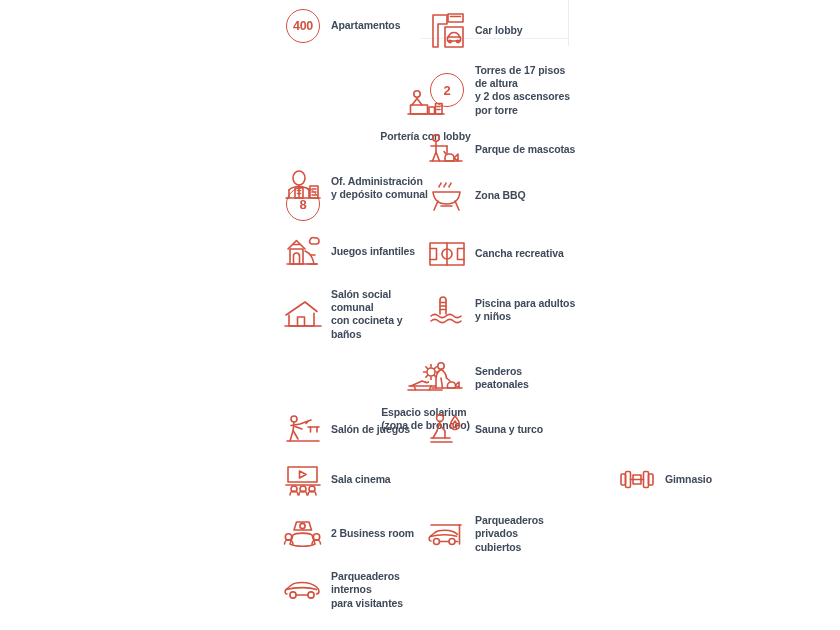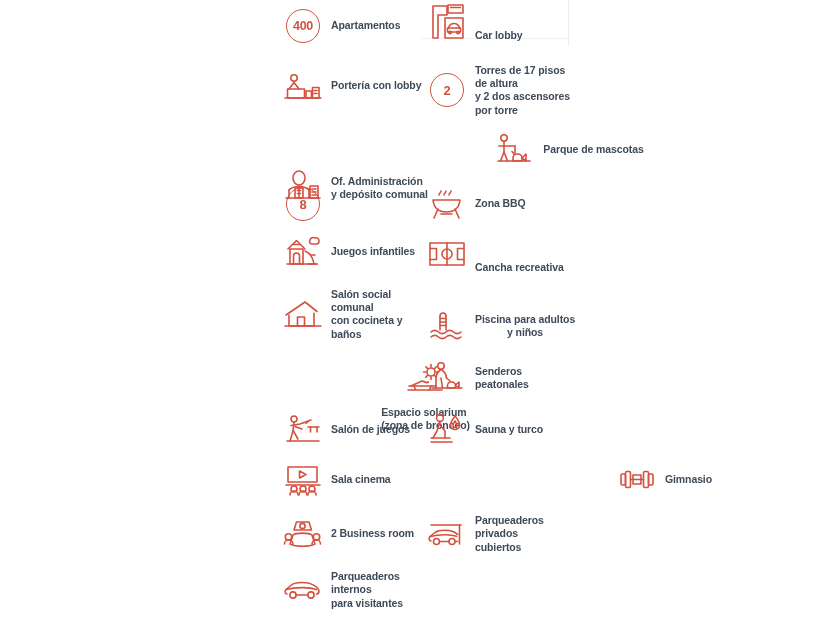--- a/index.html
+++ b/index.html
@@ -103,21 +103,21 @@
   <div class="rule-v"></div>
   <div class="rule-h"></div>
 
   <div class="col col-left">
       <div class="feature" style="top: 6px;">
         <div class="ficon">
           <div class="numcircle big-num">400</div>
         </div>
         <div class="flabel">Apartamentos</div>
       </div>
-      <div class="feature" style="top: 66px;">
+      <div class="feature" style="top: 82px; flex-direction: column;">
         <div class="ficon">
           <svg width="38" height="34" viewBox="0 0 38 34">
      <circle cx="10" cy="9" r="3.2" fill="none" stroke="currentColor" stroke-width="1.6" stroke-linecap="round" stroke-linejoin="round"></circle>
      <path d="M5 20 L10 13.5 L15 20" fill="none" stroke="currentColor" stroke-width="1.6" stroke-linecap="round" stroke-linejoin="round"></path>
      <rect x="3.5" y="20" width="17" height="9" fill="none" stroke="currentColor" stroke-width="1.6" stroke-linecap="round" stroke-linejoin="round"></rect>
      <rect x="22" y="22" width="5.5" height="7" fill="none" stroke="currentColor" stroke-width="1.6" stroke-linecap="round" stroke-linejoin="round"></rect>
      <rect x="28.5" y="18.5" width="6.5" height="10.5" fill="none" stroke="currentColor" stroke-width="1.6" stroke-linecap="round" stroke-linejoin="round"></rect>
      <path d="M30 21.5h3M30 24.5h3" fill="none" stroke="currentColor" stroke-width="1.6" stroke-linecap="round" stroke-linejoin="round"></path>
      <path d="M1 29h36" fill="none" stroke="currentColor" stroke-width="1.6" stroke-linecap="round" stroke-linejoin="round"></path>
    </svg>
@@ -246,21 +246,21 @@
      <circle cx="29" cy="18" r="3.1" fill="none" stroke="currentColor" stroke-width="1.6" stroke-linecap="round" stroke-linejoin="round"></circle>
      <path d="M14.2 18 H25.8" fill="none" stroke="currentColor" stroke-width="1.6" stroke-linecap="round" stroke-linejoin="round"></path>
    </svg>
         </div>
         <div class="flabel">Parqueaderos
 internos
 para visitantes</div>
       </div>
     </div>
   <div class="col col-right">
-      <div class="feature" style="top: 2px; align-items: flex-end;">
+      <div class="feature" style="top: 11px;">
         <div class="ficon">
           <svg width="40" height="40" viewBox="0 0 40 40">
      <rect x="21" y="3" width="15" height="8" fill="none" stroke="currentColor" stroke-width="1.6" stroke-linecap="round" stroke-linejoin="round"></rect>
      <path d="M23.5 5.5h10" fill="none" stroke="currentColor" stroke-width="1.6" stroke-linecap="round" stroke-linejoin="round"></path>
      <path d="M6 4 H20 V13 H11 V36 H6 Z" fill="none" stroke="currentColor" stroke-width="1.6" stroke-linecap="round" stroke-linejoin="round"></path>
      <rect x="18" y="16" width="18" height="20" fill="none" stroke="currentColor" stroke-width="1.6" stroke-linecap="round" stroke-linejoin="round"></rect>
      <path d="M21.5 26 C22.5 22.5, 24 21.5, 27 21.5 C30 21.5, 31.5 22.5, 32.5 26" fill="none" stroke="currentColor" stroke-width="1.6" stroke-linecap="round" stroke-linejoin="round"></path>
      <path d="M20.5 26 h13 v4 h-13 Z" fill="none" stroke="currentColor" stroke-width="1.6" stroke-linecap="round" stroke-linejoin="round"></path>
      <circle cx="23" cy="30.5" r="1.3" fill="none" stroke="currentColor" stroke-width="1.6" stroke-linecap="round" stroke-linejoin="round"></circle>
      <circle cx="31" cy="30.5" r="1.3" fill="none" stroke="currentColor" stroke-width="1.6" stroke-linecap="round" stroke-linejoin="round"></circle>
@@ -270,60 +270,60 @@
       </div>
       <div class="feature" style="top: 64px;">
         <div class="ficon">
           <div class="numcircle small-num">2</div>
         </div>
         <div class="flabel">Torres de 17 pisos
 de altura
 y 2 dos ascensores
 por torre</div>
       </div>
-      <div class="feature" style="top: 130px; justify-content: center;">
+      <div class="feature" style="top: 130px;">
         <div class="ficon">
           <svg width="40" height="36" viewBox="0 0 40 36">
      <circle cx="9" cy="6" r="3.2" fill="none" stroke="currentColor" stroke-width="1.6" stroke-linecap="round" stroke-linejoin="round"></circle>
      <path d="M9 9.5 V20" fill="none" stroke="currentColor" stroke-width="1.6" stroke-linecap="round" stroke-linejoin="round"></path>
      <path d="M9 20 L5.5 29 M9 20 L12.5 29" fill="none" stroke="currentColor" stroke-width="1.6" stroke-linecap="round" stroke-linejoin="round"></path>
      <path d="M4 14 H20" fill="none" stroke="currentColor" stroke-width="1.6" stroke-linecap="round" stroke-linejoin="round"></path>
      <path d="M20 14 V21" fill="none" stroke="currentColor" stroke-width="1.6" stroke-linecap="round" stroke-linejoin="round"></path>
      <path d="M22 22 a4 4 0 0 0-4 4 v3 h9 v-3 a4 4 0 0 0-4-4 Z" fill="none" stroke="currentColor" stroke-width="1.6" stroke-linecap="round" stroke-linejoin="round"></path>
      <path d="M27 26 L31 22 L31 29 Z" fill="none" stroke="currentColor" stroke-width="1.6" stroke-linecap="round" stroke-linejoin="round"></path>
      <path d="M19 22 L17 19.5" fill="none" stroke="currentColor" stroke-width="1.6" stroke-linecap="round" stroke-linejoin="round"></path>
      <path d="M3 29h32" fill="none" stroke="currentColor" stroke-width="1.6" stroke-linecap="round" stroke-linejoin="round"></path>
    </svg>
         </div>
         <div class="flabel">Parque de mascotas</div>
       </div>
-      <div class="feature" style="top: 184px; text-align: center;">
+      <div class="feature" style="top: 176px; text-align: center;">
         <div class="ficon">
           <svg width="38" height="36" viewBox="0 0 38 36">
      <path d="M11 9 c0-2 2-2 2-4 M16 9 c0-2 2-2 2-4 M21 9 c0-2 2-2 2-4" fill="none" stroke="currentColor" stroke-width="1.6" stroke-linecap="round" stroke-linejoin="round"></path>
      <path d="M5 14 H32 C31 22, 26 26, 18.5 26 C11 26, 6 22, 5 14 Z" fill="none" stroke="currentColor" stroke-width="1.6" stroke-linecap="round" stroke-linejoin="round"></path>
      <path d="M10 23 L6 32 M27 23 L31 32" fill="none" stroke="currentColor" stroke-width="1.6" stroke-linecap="round" stroke-linejoin="round"></path>
      <path d="M13 28 H24" fill="none" stroke="currentColor" stroke-width="1.6" stroke-linecap="round" stroke-linejoin="round"></path>
    </svg>
         </div>
         <div class="flabel">Zona BBQ</div>
       </div>
-      <div class="feature" style="top: 234px; align-items: flex-end;">
+      <div class="feature" style="top: 234px;">
         <div class="ficon">
           <svg width="40" height="28" viewBox="0 0 40 28">
      <rect x="3" y="3" width="34" height="22" fill="none" stroke="currentColor" stroke-width="1.6" stroke-linecap="round" stroke-linejoin="round"></rect>
      <path d="M20 3 V25" fill="none" stroke="currentColor" stroke-width="1.6" stroke-linecap="round" stroke-linejoin="round"></path>
      <circle cx="20" cy="14" r="5" fill="none" stroke="currentColor" stroke-width="1.6" stroke-linecap="round" stroke-linejoin="round"></circle>
      <path d="M3 8.5 H9.5 V19.5 H3" fill="none" stroke="currentColor" stroke-width="1.6" stroke-linecap="round" stroke-linejoin="round"></path>
      <path d="M37 8.5 H30.5 V19.5 H37" fill="none" stroke="currentColor" stroke-width="1.6" stroke-linecap="round" stroke-linejoin="round"></path>
    </svg>
         </div>
         <div class="flabel">Cancha recreativa</div>
       </div>
-      <div class="feature" style="top: 306px; text-align: center;">
+      <div class="feature" style="top: 290px;">
         <div class="ficon">
           <svg width="40" height="30" viewBox="0 0 40 30">
      <path d="M13 5 V19 M19 5 V19" fill="none" stroke="currentColor" stroke-width="1.6" stroke-linecap="round" stroke-linejoin="round"></path>
      <path d="M13 7.5 H19 M13 11 H19 M13 14.5 H19" fill="none" stroke="currentColor" stroke-width="1.6" stroke-linecap="round" stroke-linejoin="round"></path>
      <path d="M13 5 a3 3 0 0 1 6 0" fill="none" stroke="currentColor" stroke-width="1.6" stroke-linecap="round" stroke-linejoin="round"></path>
      <path d="M4 21 c2.5-2.2 5-2.2 7.5 0 s5 2.2 7.5 0 s5-2.2 7.5 0 s5 2.2 7.5 0" fill="none" stroke="currentColor" stroke-width="1.6" stroke-linecap="round" stroke-linejoin="round"></path>
      <path d="M4 26 c2.5-2.2 5-2.2 7.5 0 s5 2.2 7.5 0 s5-2.2 7.5 0 s5 2.2 7.5 0" fill="none" stroke="currentColor" stroke-width="1.6" stroke-linecap="round" stroke-linejoin="round"></path>
    </svg>
         </div>
         <div class="flabel">Piscina para adultos

